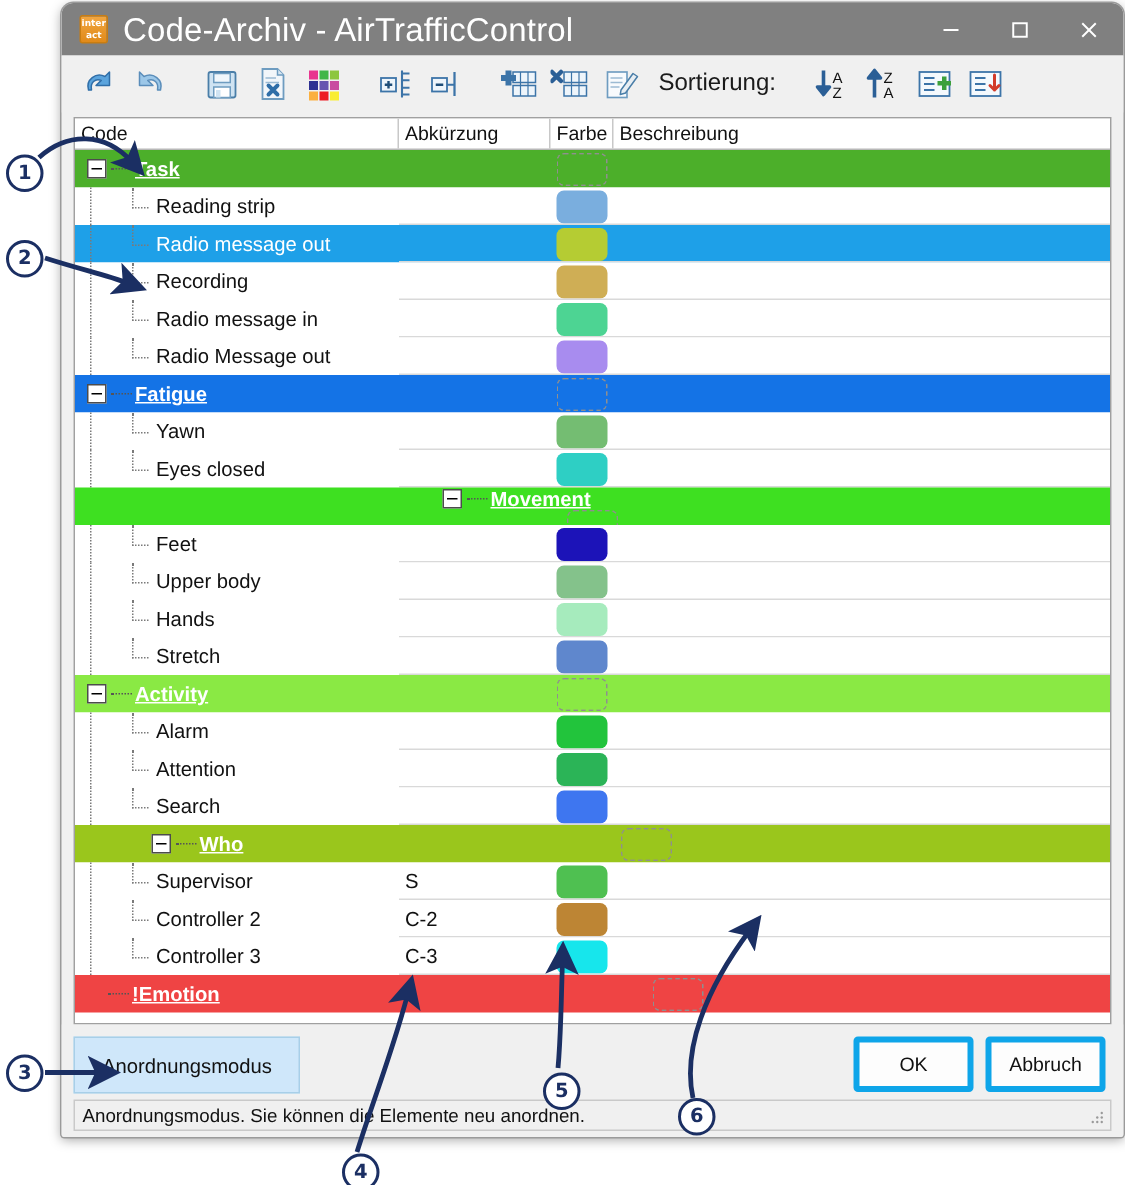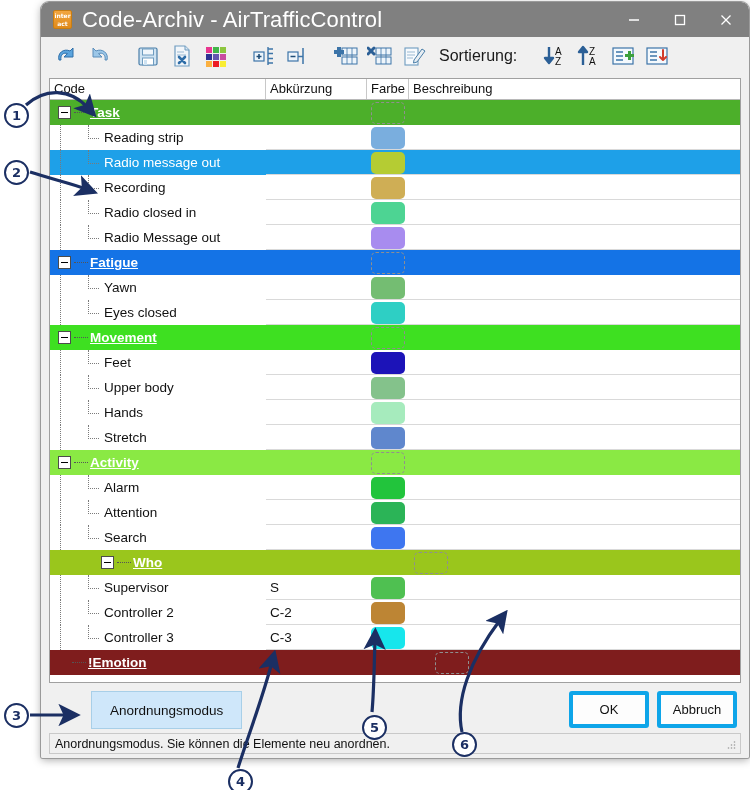--- a/index.html
+++ b/index.html
@@ -102,21 +102,21 @@
   .row.child .lbl{padding-left:2px;white-space:nowrap;}
   .row.child .c-abk,.row.child .c-besch{border-top:0;}
   .row.child.selected{background:#1ea0e8;}
   .row.child.selected .lbl{color:#fff;}
   .rowline{position:absolute;left:216px;right:0;bottom:0;border-bottom:1px solid #d9d9d9;}
 
   
   #bottom{
     position:absolute;left:0;right:0;bottom:0;height:75px;background:#f0f0f0;
   }
-  #mode-tabs{position:absolute;left:8px;top:8px;display:flex;margin-left:42px;}
+  #mode-tabs{position:absolute;left:8px;top:8px;display:flex;}
   .mode-tab{
     height:38px;display:flex;align-items:center;justify-content:center;
     font-size:13.5px;color:#111;box-sizing:border-box;padding:0 18px;
   }
   .mode-tab.active{background:#cfe7fa;border:1px solid #a8cfe8;min-width:148px;}
   .mode-tab.inactive{background:transparent;min-width:110px;}
   #dlg-buttons{position:absolute;right:12px;top:8px;display:flex;gap:8px;}
   .dbtn{
     width:72px;height:29px;background:#fdfdfd;border:4px solid #0ea5e9;border-radius:3px;
     font-size:13px;color:#111;display:flex;align-items:center;justify-content:center;
@@ -353,21 +353,21 @@
           <div class="c-abk"></div>
           <div class="c-farbe">
             <div class="swatch" style="background: rgb(207, 174, 85);"></div>
           </div>
           <div class="c-besch"></div>
           <div class="rowline"></div>
         </div>
         <div class="row child">
           <div class="c-code">
             <span class="indent"></span>
-            <span class="lbl">Radio closed in</span>
+            <span class="lbl">Radio message in</span>
           </div>
           <div class="c-abk"></div>
           <div class="c-farbe">
             <div class="swatch" style="background: rgb(77, 212, 147);"></div>
           </div>
           <div class="c-besch"></div>
           <div class="rowline"></div>
         </div>
         <div class="row child">
           <div class="c-code">
@@ -412,21 +412,21 @@
             <span class="indent"></span>
             <span class="lbl">Eyes closed</span>
           </div>
           <div class="c-abk"></div>
           <div class="c-farbe">
             <div class="swatch" style="background: rgb(46, 207, 196);"></div>
           </div>
           <div class="c-besch"></div>
           <div class="rowline"></div>
         </div>
-        <div class="row group" style="background: rgb(62, 224, 33);">
+        <div class="row group" style="background: rgb(62, 224, 33); flex-direction: column;">
           <div class="c-code">
             <span class="expander">
               <i></i>
             </span>
             <span class="dots"></span>
             <span class="glabel">Movement</span>
           </div>
           <div class="c-abk"></div>
           <div class="c-farbe">
             <div class="swatch dashed"></div>
@@ -574,21 +574,21 @@
             <span class="indent"></span>
             <span class="lbl">Controller 3</span>
           </div>
           <div class="c-abk">C-3</div>
           <div class="c-farbe">
             <div class="swatch" style="background: rgb(23, 230, 236);"></div>
           </div>
           <div class="c-besch"></div>
           <div class="rowline"></div>
         </div>
-        <div class="row group" style="background: #7f1d1d; gap: 32px;">
+        <div class="row group" style="background: #ef4444; gap: 32px;">
           <div class="c-code">
             <span style="display: inline-block; width: 14px;"></span>
             <span class="dots"></span>
             <span class="glabel">!Emotion</span>
           </div>
           <div class="c-abk"></div>
           <div class="c-farbe">
             <div class="swatch dashed"></div>
           </div>
           <div class="c-besch"></div>

